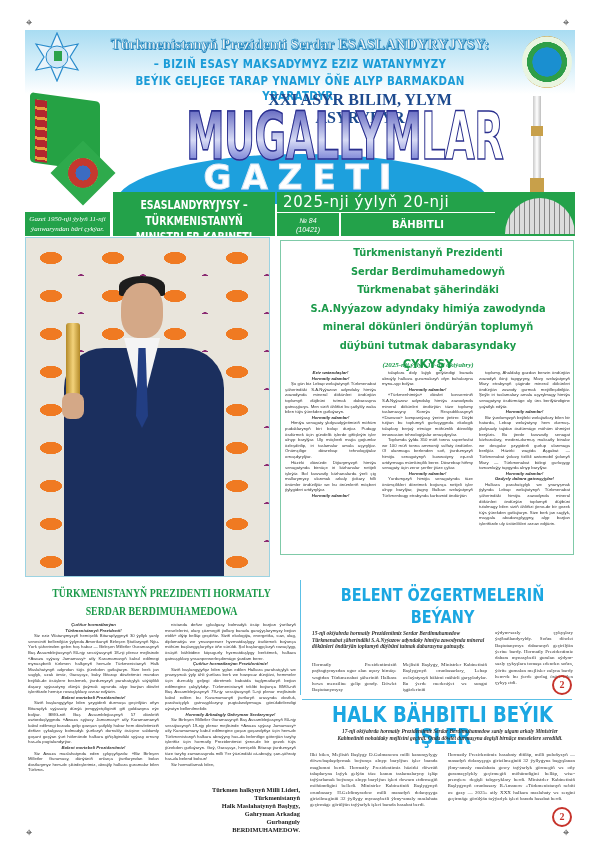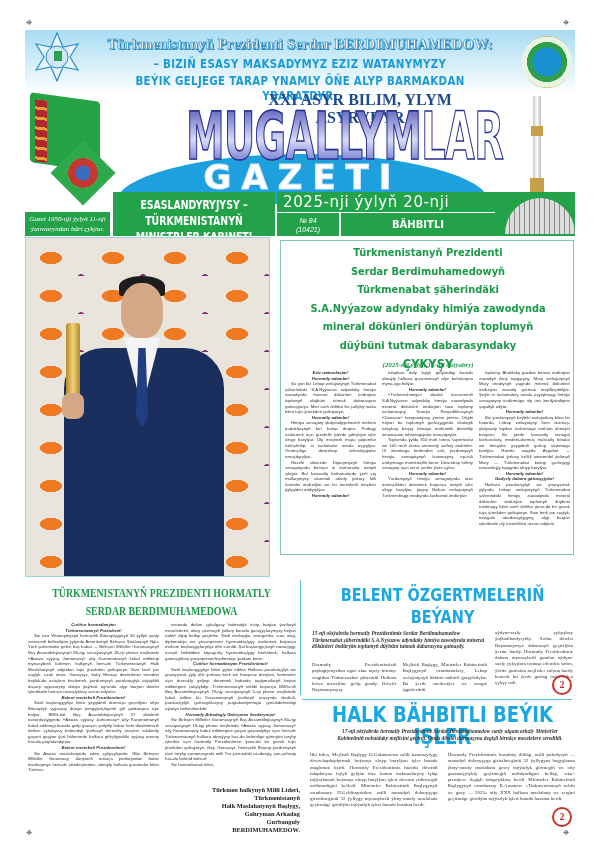--- a/index.html
+++ b/index.html
@@ -78,21 +78,21 @@
 <div class="reg" style="left:26px;top:826px">⌖</div>
 <div class="reg" style="left:563px;top:826px">⌖</div>
 
 <div class="banner"></div>
 <svg class="emblem-l" viewBox="0 0 50 50">
   <polygon points="25,1 31,15 46,12 38,25 46,38 31,35 25,49 19,35 4,38 12,25 4,12 19,15" fill="#e8f4fb" stroke="#2a8ccc" stroke-width="1.2"></polygon>
   <circle cx="25" cy="25" r="11" fill="#cfe7f6" stroke="#2a8ccc"></circle>
   <rect x="22" y="19" width="8" height="10" fill="#2ea24a"></rect>
 </svg>
 <div class="emblem-r"></div>
-<div class="quote-1">Türkmenistanyň Prezidenti Serdar BERDIMUHAMEDOW:</div>
+<div class="quote-1">Türkmenistanyň Prezidenti Serdar ESASLANDYRYJYSY:</div>
 <div class="quote-2">– BIZIŇ ESASY MAKSADYMYZ EZIZ WATANYMYZY</div>
 <div class="quote-3">BEÝIK GELJEGE TARAP YNAMLY ÖŇE ALYP BARMAKDAN YBARATDYR.</div>
 <div class="motto">XXI ASYR BILIM, YLYM ASYRYDYR</div>
 
 <div class="flag"></div>
 <div class="flag-stripe"></div>
 <div class="coat"></div>
 <div class="coat-inner"></div>
 
 <div class="masthead">

